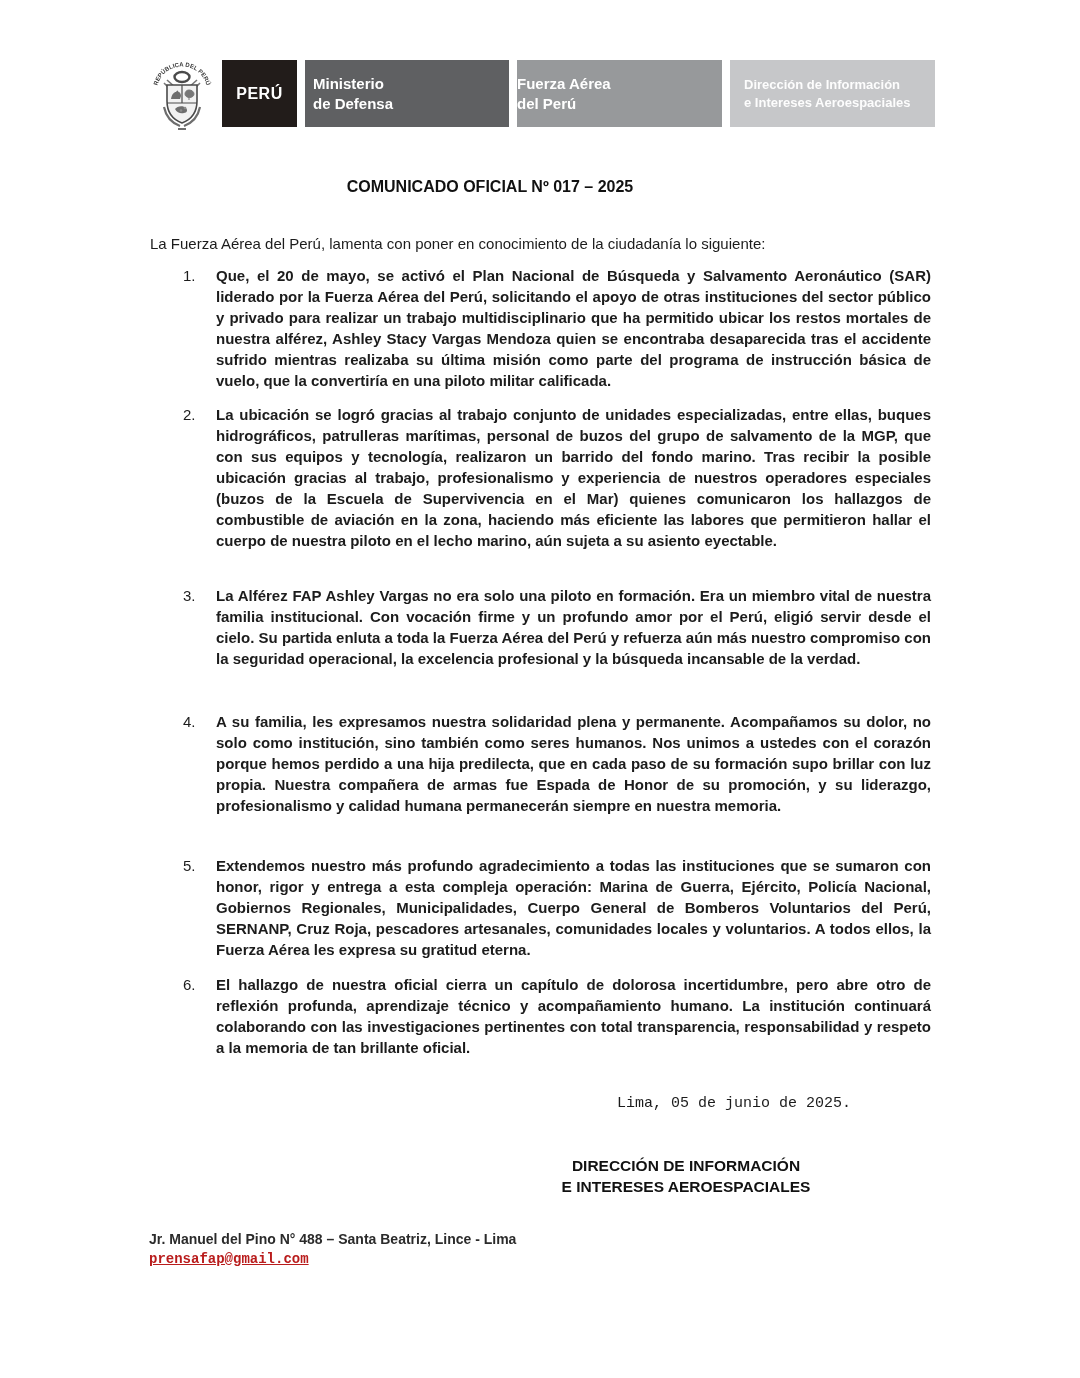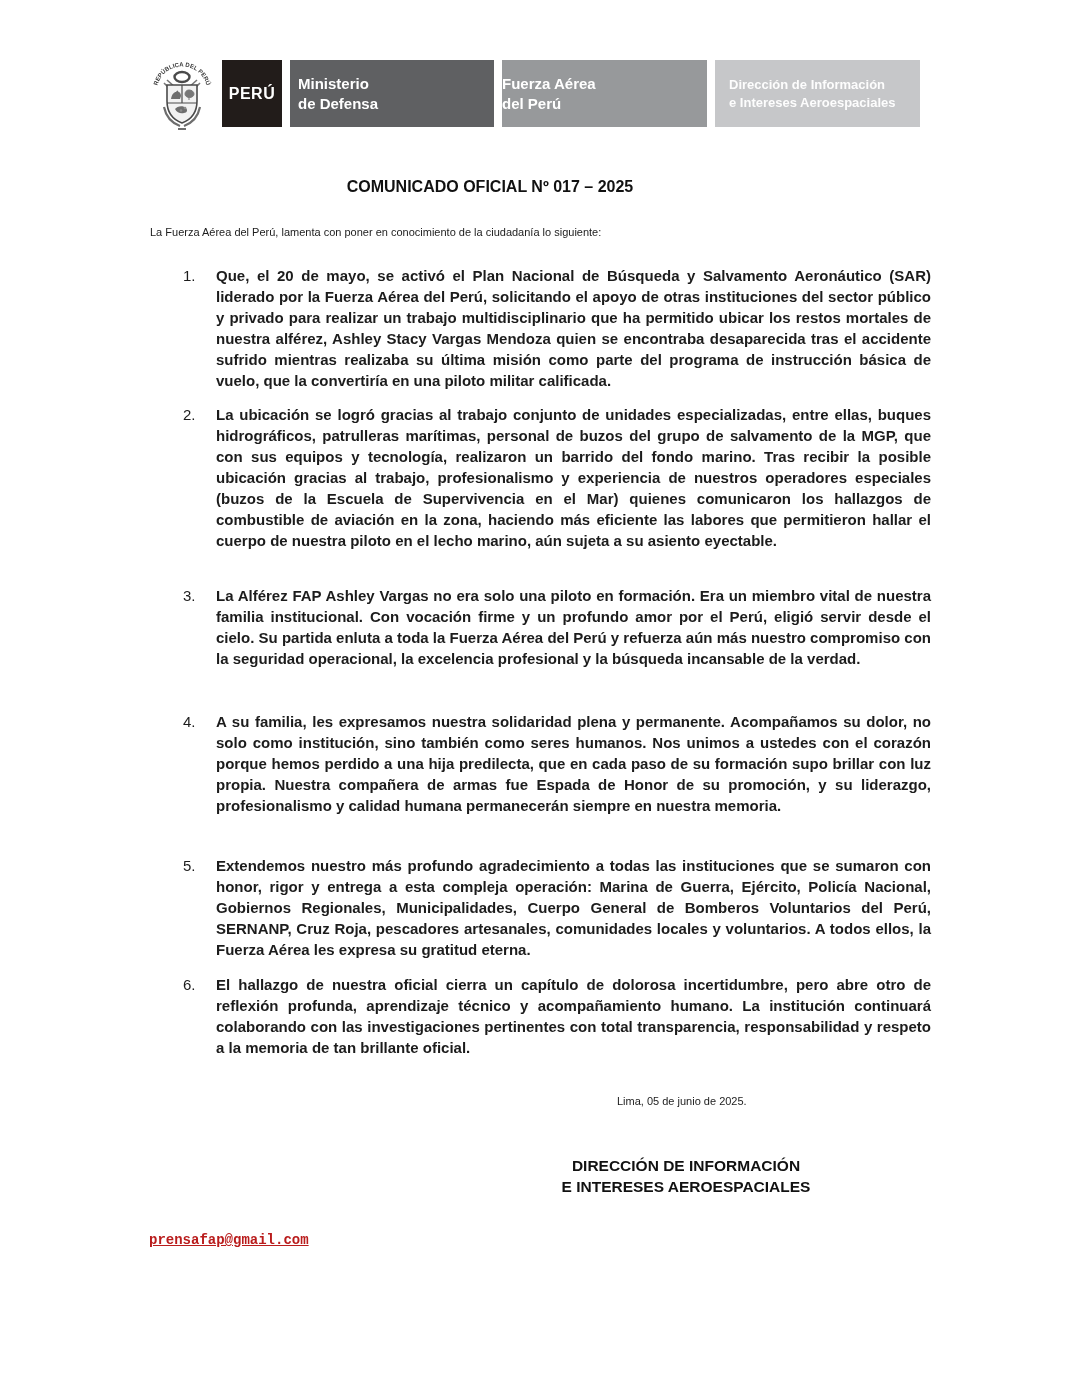--- a/index.html
+++ b/index.html
@@ -29,21 +29,21 @@
     margin-top: 2px;
     display: flex;
     flex-direction: column;
     justify-content: center;
     box-sizing: border-box;
     color: #ffffff;
     font-weight: bold;
     line-height: 20px;
   }
   .hblock.peru {
-    width: 60px;
+    width: 75px;
     background: #221c1a;
     align-items: center;
     font-size: 16px;
     letter-spacing: 0.5px;
   }
   .hblock.mindef {
     width: 204px;
     background: #5f6062;
     padding-left: 8px;
     font-size: 15px;
@@ -68,24 +68,24 @@
     top: 178px;
     left: 0;
     width: 980px;
     text-align: center;
     font-size: 16px;
     font-weight: bold;
     color: #111;
   }
   .intro {
     position: absolute;
-    top: 226px;
+    top: 235px;
     left: 150px;
     width: 790px;
-    font-size: 11px;
+    font-size: 15px;
   }
   .item {
     position: absolute;
     left: 183px;
     width: 748px;
     display: flex;
   }
   .item .num {
     width: 33px;
     flex: 0 0 33px;
@@ -103,21 +103,22 @@
   .item2 { top: 404px; }
   .item3 { top: 585px; }
   .item4 { top: 711px; }
   .item5 { top: 855px; }
   .item6 { top: 974px; }
 
   .dateline {
     position: absolute;
     top: 1095px;
     left: 617px;
-    font-size: 11px;
+    font-size: 15px;
+    font-family: Liberation Mono, monospace;
   }
   .signature {
     position: absolute;
     top: 1155px;
     left: 520px;
     width: 332px;
     text-align: center;
     font-size: 15.5px;
     font-weight: bold;
     line-height: 21px;
@@ -222,16 +223,17 @@
   </div>
 
   <div class="dateline">Lima, 05 de junio de 2025.</div>
 
   <div class="signature">
     <div>DIRECCIÓN DE INFORMACIÓN</div>
     <div>E INTERESES AEROESPACIALES</div>
   </div>
 
   <div class="footer">
+    <div>Jr. Manuel del Pino N° 488 – Santa Beatriz, Lince - Lima</div>
     <a href="#">prensafap@gmail.com</a>
   </div>
 
 </div>
 
 </body></html>

